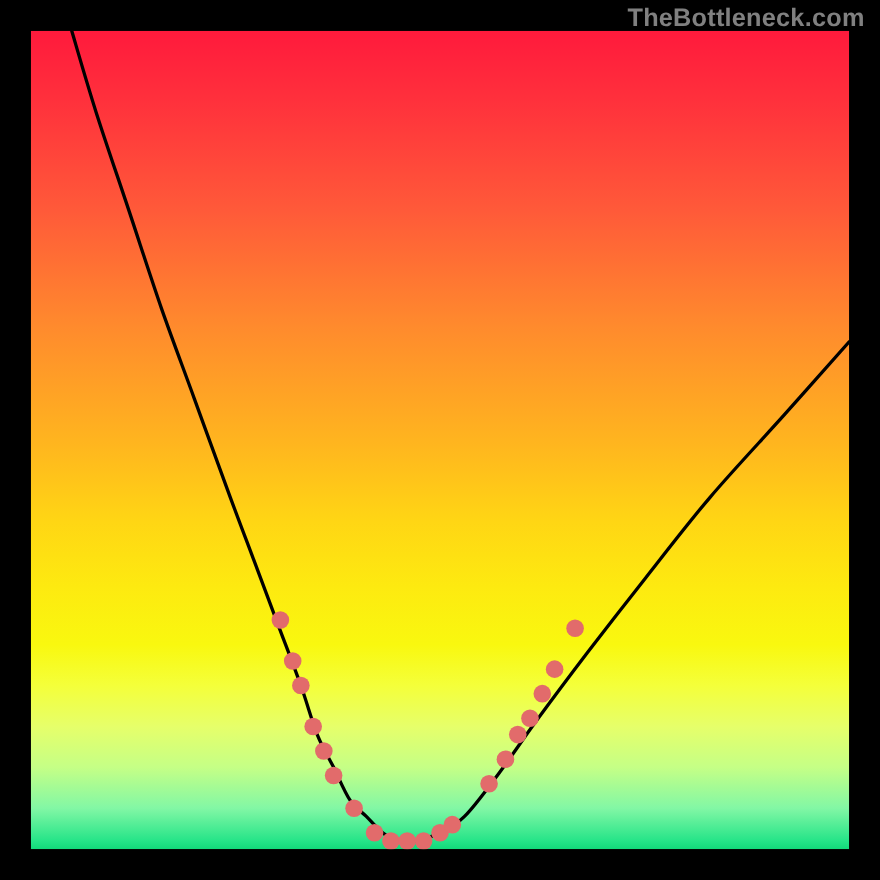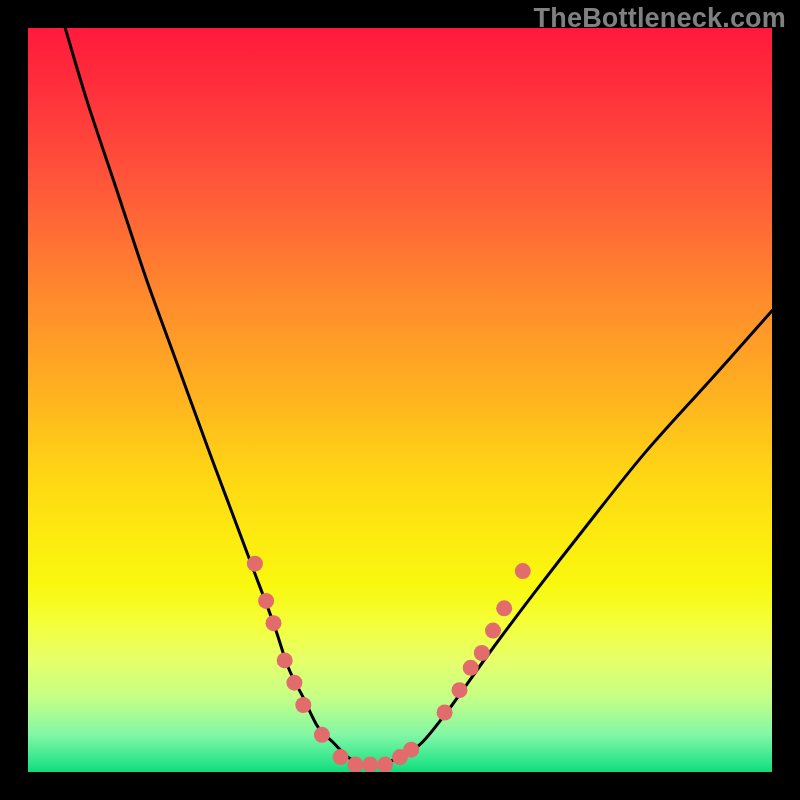--- a/index.html
+++ b/index.html
@@ -46,21 +46,21 @@
       #82f7a5 95%,
       #25e488 99%,
       #12d97a 100%
     );
   }
   .watermark {
     position: absolute;
     top: 3px;
     right: 14px;
     color: #808080;
-    font-size: 27px;
+    font-size: 23px;
     font-weight: 600;
     letter-spacing: 0.2px;
     font-family: Arial, Helvetica, sans-serif;
   }
   svg.curve {
     position: absolute;
     inset: 0;
     width: 744px;
     height: 744px;
     overflow: visible;

